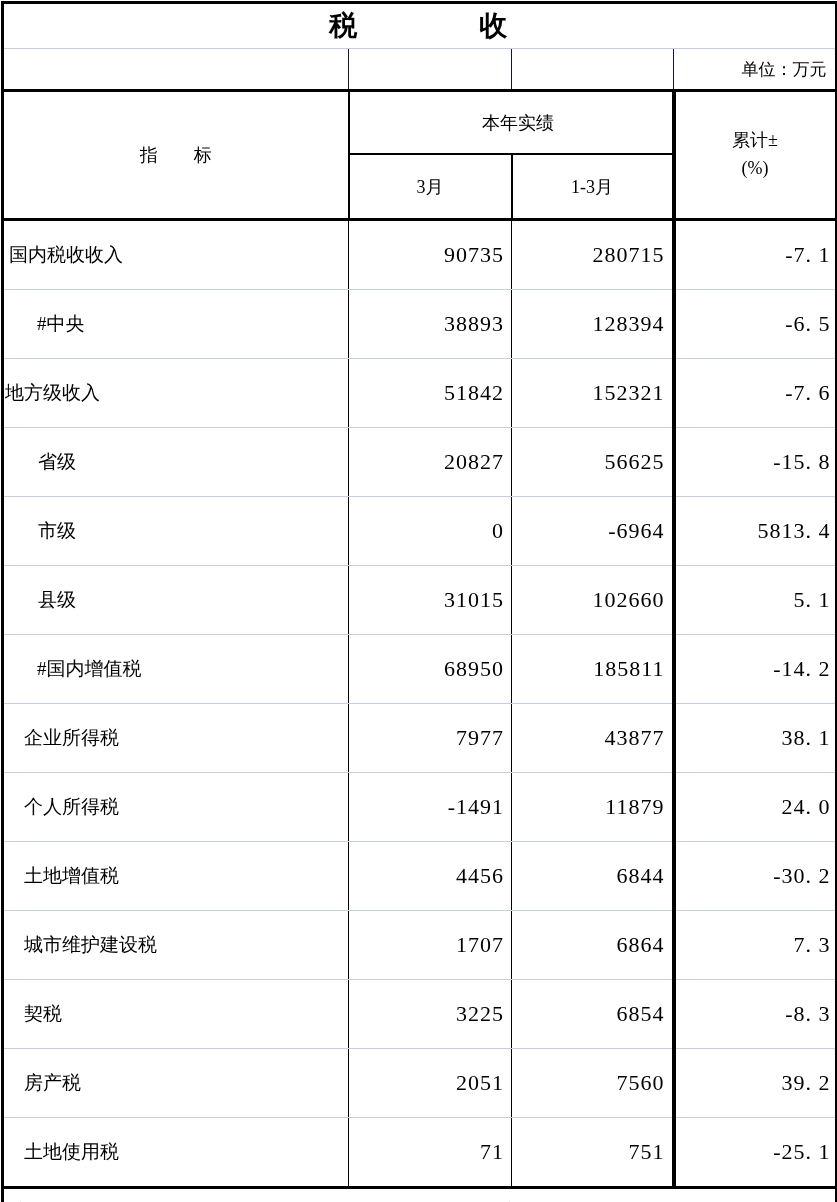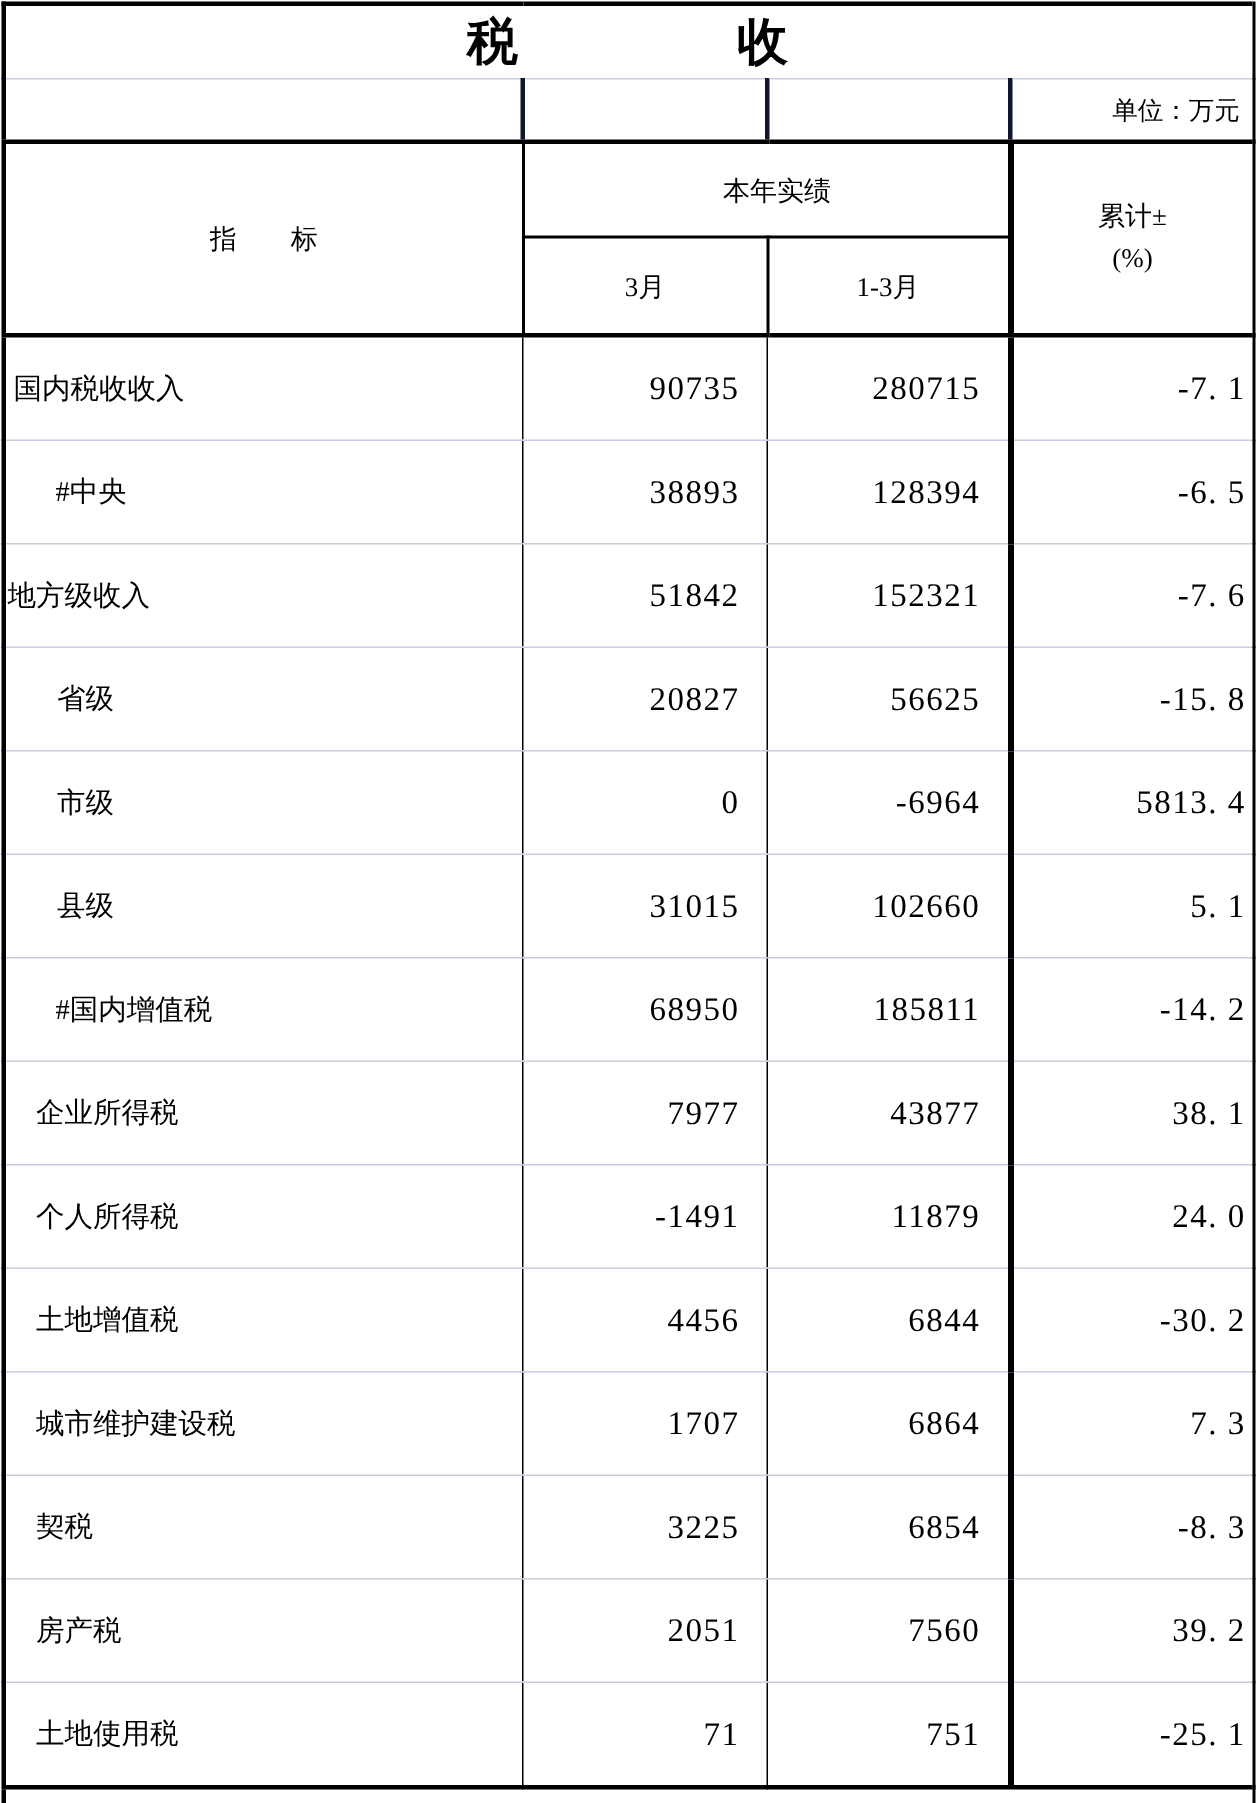--- a/index.html
+++ b/index.html
@@ -17,31 +17,31 @@
     border:3px solid #000;
     border-right-width:4px;
     border-bottom-width:4px;
   }
   td{overflow:hidden;white-space:nowrap;vertical-align:middle;}
 
   
   tr.title-row td{
     height:42px;
     text-align:center;
-    font-size:34px;
+    font-size:28px;
     font-weight:bold;
     letter-spacing:2px;
     border-bottom:1px solid #c8cee0;
   }
   
   tr.unit-row td{
     height:38px;
     border-bottom:3px solid #000;
   }
-  tr.unit-row td + td{border-left:3px solid #0f172a;margin-top:48px;}
+  tr.unit-row td + td{border-left:1px solid #0f172a;margin-top:48px;}
   td.unit-cell{
     text-align:right;
     font-size:17px;
     padding-right:8px;
   }
   
   tr.hdr-a td, tr.hdr-b td{
     text-align:center;
     font-size:18px;
   }
@@ -69,21 +69,21 @@
   
   tr.data td{
     height:66px;
     border-bottom:1px solid #c8cee0;
     margin-left:14px;
   }
   td.lbl{font-size:19px;}
   td.num{
     font-size:22px;
     text-align:right;
-    padding-right:18px;
+    padding-right:7px;
     letter-spacing:1px;
   }
   td.col-m{border-left:1px solid #000;}
   td.col-y{border-left:1px solid #000;}
   td.col-p{border-left:4px solid #000;padding-right:4px;}
 
   .idt0{padding-left:5px;}
   .idt1{padding-left:33px;}
   .idt2{}
   .idt3{padding-left:34px;}

